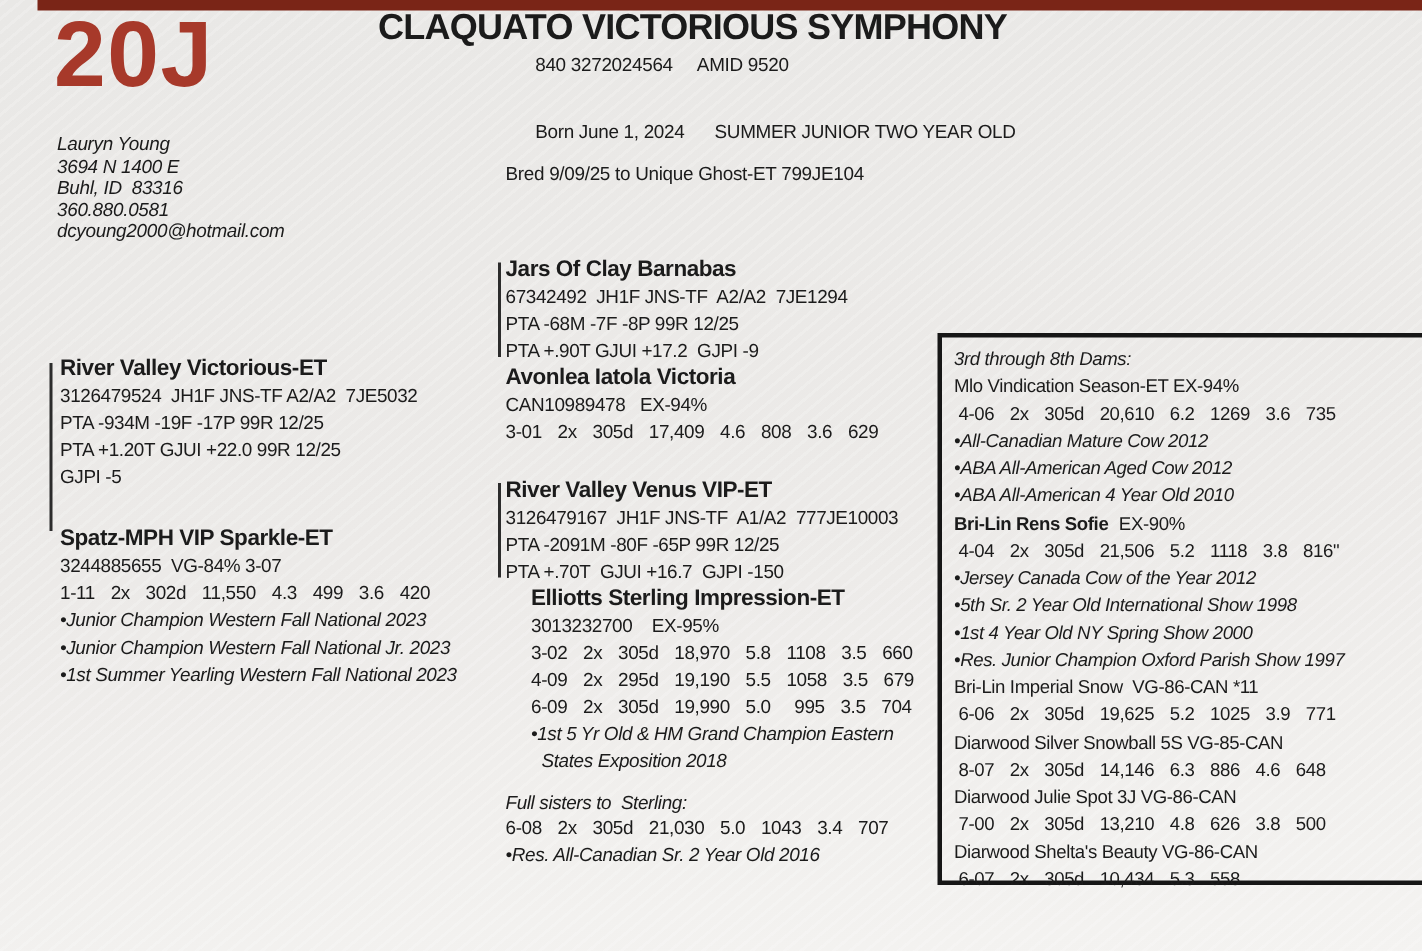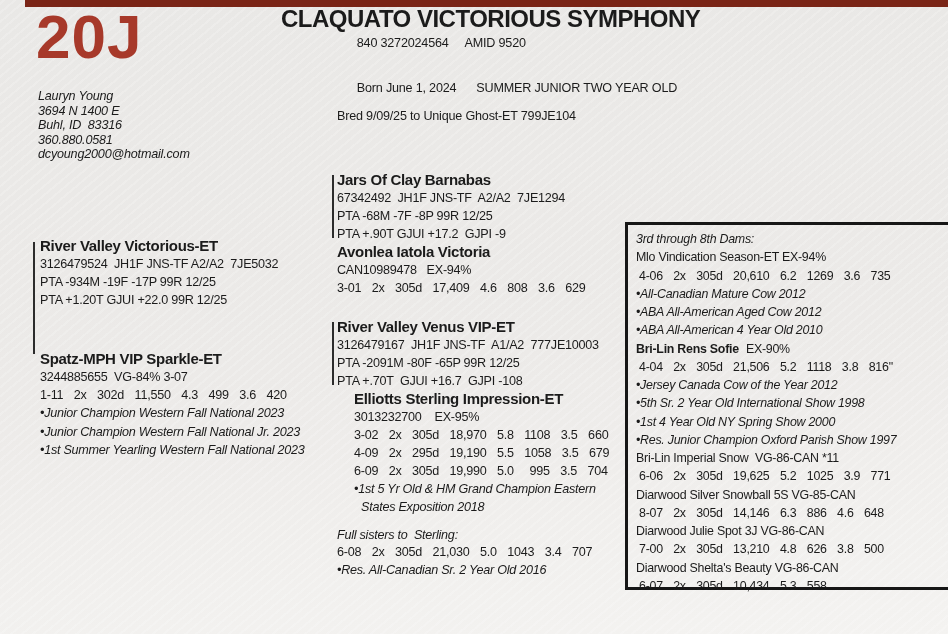--- a/index.html
+++ b/index.html
@@ -7,21 +7,21 @@
     position:relative;width:948px;height:634px;overflow:hidden;
     font-family:"Liberation Sans","DejaVu Sans",sans-serif;color:#1b1b1b;
     background:
       repeating-linear-gradient(-40deg, rgba(255,255,255,.18) 0 2px, rgba(0,0,0,0) 2px 7px),
       linear-gradient(175deg,#e9e8e6 0%,#eceae8 55%,#f4f3f1 100%);
     padding-left: 23px;
   }
   .abs{position:absolute;}
   .topbar{left:25px;top:0;right:0;height:7px;background:#7a2517;}
   .lot{left:36px;top:8px;font-size:62px;line-height:58px;font-weight:bold;color:#a7392a;letter-spacing:1px;white-space:pre;}
-  .title{left:281px;top:5px;font-size:24px;font-weight:bold;letter-spacing:-.5px;white-space:pre;}
+  .title{left:252px;top:5px;font-size:24px;font-weight:bold;letter-spacing:-.5px;white-space:pre;}
   .hline{font-size:12.6px;letter-spacing:-.2px;white-space:pre;}
   .hgap{display:inline-block;width:16px;}
   .contact div{font-size:12.6px;font-style:italic;line-height:14.5px;letter-spacing:-.2px;white-space:pre;}
   .nm{font-size:15px;font-weight:bold;letter-spacing:-.3px;line-height:19px;white-space:pre;}
   .ln{font-size:12.6px;line-height:18px;letter-spacing:-.25px;white-space:pre;}
   .rec{word-spacing:2px;}
   .it{font-style:italic;}
   .b{font-weight:bold;}
   .lnx{line-height:18.6px;}
   .ind{padding-left:7px;}
@@ -66,20 +66,21 @@
 
   <div class="abs vline" style="left:33px;top:242px;height:112px;"></div>
   <div class="abs vline" style="left:332px;top:175px;height:63px;"></div>
   <div class="abs vline" style="left:332px;top:322px;height:63px;"></div>
 
   <div class="abs" style="left:40px;top:236px;">
     <div class="nm">River Valley Victorious-ET</div>
     <div class="ln">3126479524  JH1F JNS-TF A2/A2  7JE5032</div>
     <div class="ln">PTA -934M -19F -17P 99R 12/25</div>
     <div class="ln">PTA +1.20T GJUI +22.0 99R 12/25</div>
+    <div class="ln">GJPI -5</div>
   </div>
 
   <div class="abs" style="left:40px;top:349px;">
     <div class="nm">Spatz-MPH VIP Sparkle-ET</div>
     <div class="ln">3244885655  VG-84% 3-07</div>
     <div class="ln rec">1-11  2x  302d  11,550  4.3  499  3.6  420</div>
     <div class="ln lnx it">•Junior Champion Western Fall National 2023</div>
     <div class="ln lnx it">•Junior Champion Western Fall National Jr. 2023</div>
     <div class="ln lnx it">•1st Summer Yearling Western Fall National 2023</div>
   </div>
@@ -94,21 +95,21 @@
   <div class="abs" style="left:337px;top:242px;">
     <div class="nm">Avonlea Iatola Victoria</div>
     <div class="ln">CAN10989478   EX-94%</div>
     <div class="ln rec">3-01  2x  305d  17,409  4.6  808  3.6  629</div>
   </div>
 
   <div class="abs" style="left:337px;top:317px;">
     <div class="nm">River Valley Venus VIP-ET</div>
     <div class="ln">3126479167  JH1F JNS-TF  A1/A2  777JE10003</div>
     <div class="ln">PTA -2091M -80F -65P 99R 12/25</div>
-    <div class="ln">PTA +.70T  GJUI +16.7  GJPI -108</div>
+    <div class="ln">PTA +.70T  GJUI +16.7  GJPI -150</div>
   </div>
 
   <div class="abs" style="left:337px;top:389px;margin-left:17px;">
     <div class="nm">Elliotts Sterling Impression-ET</div>
     <div class="ln">3013232700    EX-95%</div>
     <div class="ln rec">3-02  2x  305d  18,970  5.8  1108  3.5  660</div>
     <div class="ln rec">4-09  2x  295d  19,190  5.5  1058  3.5  679</div>
     <div class="ln rec">6-09  2x  305d  19,990  5.0   995  3.5  704</div>
     <div class="ln it">•1st 5 Yr Old &amp; HM Grand Champion Eastern</div>
     <div class="ln it ind">States Exposition 2018</div>

